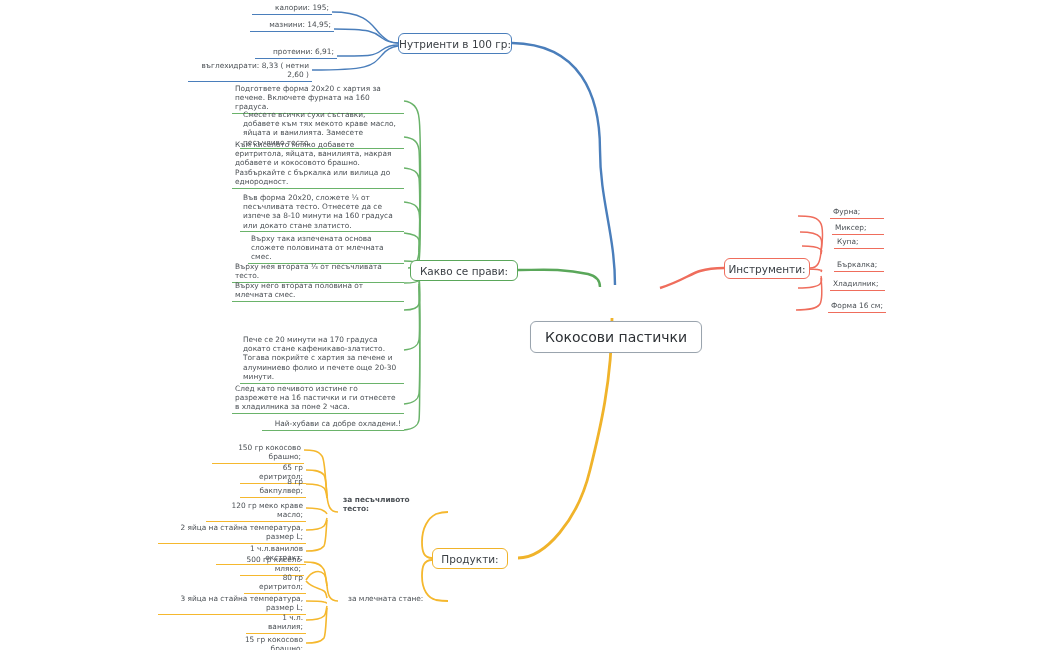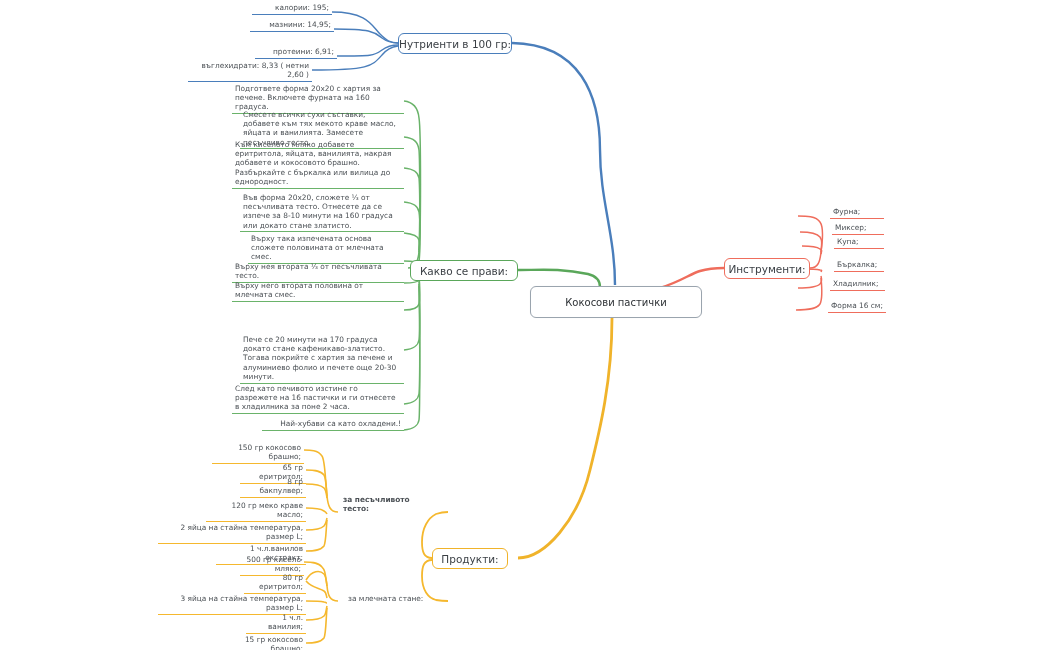--- a/index.html
+++ b/index.html
@@ -19,26 +19,27 @@
     box-sizing:border-box;
     background:#ffffff;
     border-radius:7px;
     display:flex;align-items:center;justify-content:center;
     text-align:center;
     white-space:nowrap;
     z-index:5;
   }
   .root{
     border:1px solid #9aa4ae;
-    font-size:10px;
+    font-size:14px;
     color:#2d3135;
     padding:0 16px;
     height:32px;
     border-radius:6px;
     box-shadow:0 0 0 0.5px rgba(0,0,0,0.02);
+    margin-top:35px;
   }
   .branch{
     font-size:10.5px;
     height:21px;
     padding:0 10px;
     border-radius:6px;
     color:#3a3f44;
   }
   .branch.blue{border:1.3px solid #4a7ebb;}
   .branch.green{border:1.3px solid #5aa75a;}
@@ -142,21 +143,21 @@
 
   <div class="leaf ul-green ta-left multi" style="left:232px;top:84px;width:172px;">Подгответе форма 20х20 с хартия за печене. Включете фурната на 160 градуса.</div>
   <div class="leaf ul-green ta-left multi" style="left:240px;top:110px;width:164px;">Смесете всички сухи съставки, добавете към тях мекото краве масло, яйцата и ванилията. Замесете песъчливо тесто.</div>
   <div class="leaf ul-green ta-left multi" style="left:232px;top:140px;width:172px;">Към киселото мляко добавете еритритола, яйцата, ванилията, накрая добавете и кокосовото брашно. Разбъркайте с бъркалка или вилица до еднородност.</div>
   <div class="leaf ul-green ta-left multi" style="left:240px;top:193px;width:164px;">Във форма 20х20, сложете ⅓ от песъчливата тесто. Отнесете да се изпече за 8-10 минути на 160 градуса или докато стане златисто.</div>
   <div class="leaf ul-green ta-left multi" style="left:248px;top:234px;width:156px;">Върху така изпечената основа сложете половината от млечната смес.</div>
   <div class="leaf ul-green ta-left multi" style="left:232px;top:262px;width:172px;">Върху нея втората ⅓ от песъчливата тесто.</div>
   <div class="leaf ul-green ta-left multi" style="left:232px;top:281px;width:172px;">Върху него втората половина от млечната смес.</div>
   <div class="leaf ul-green ta-left multi" style="left:240px;top:335px;width:164px;">Пече се 20 минути на 170 градуса докато стане кафеникаво-златисто. Тогава покрийте с хартия за печене и алуминиево фолио и печете още 20-30 минути.</div>
   <div class="leaf ul-green ta-left multi" style="left:232px;top:384px;width:172px;">След като печивото изстине го разрежете на 16 пастички и ги отнесете в хладилника за поне 2 часа.</div>
-  <div class="leaf ul-green ta-right" style="left:262px;top:419px;width:142px;">Най-хубави са като охладени.!</div>
+  <div class="leaf ul-green ta-right" style="left:262px;top:419px;width:142px;">Най-хубави са добре охладени.!</div>
 
   <div class="node branch red" style="left:724px;top:258px;width:86px;">
     <span>Инструменти:</span>
   </div>
 
   <div class="leaf ul-red ta-left" style="left:830px;top:207px;width:54px;">Фурна;</div>
   <div class="leaf ul-red ta-left" style="left:832px;top:223px;width:52px;">Миксер;</div>
   <div class="leaf ul-red ta-left" style="left:834px;top:237px;width:50px;">Купа;</div>
   <div class="leaf ul-red ta-left" style="left:834px;top:260px;width:50px;">Бъркалка;</div>
   <div class="leaf ul-red ta-left" style="left:830px;top:279px;width:55px;">Хладилник;</div>

